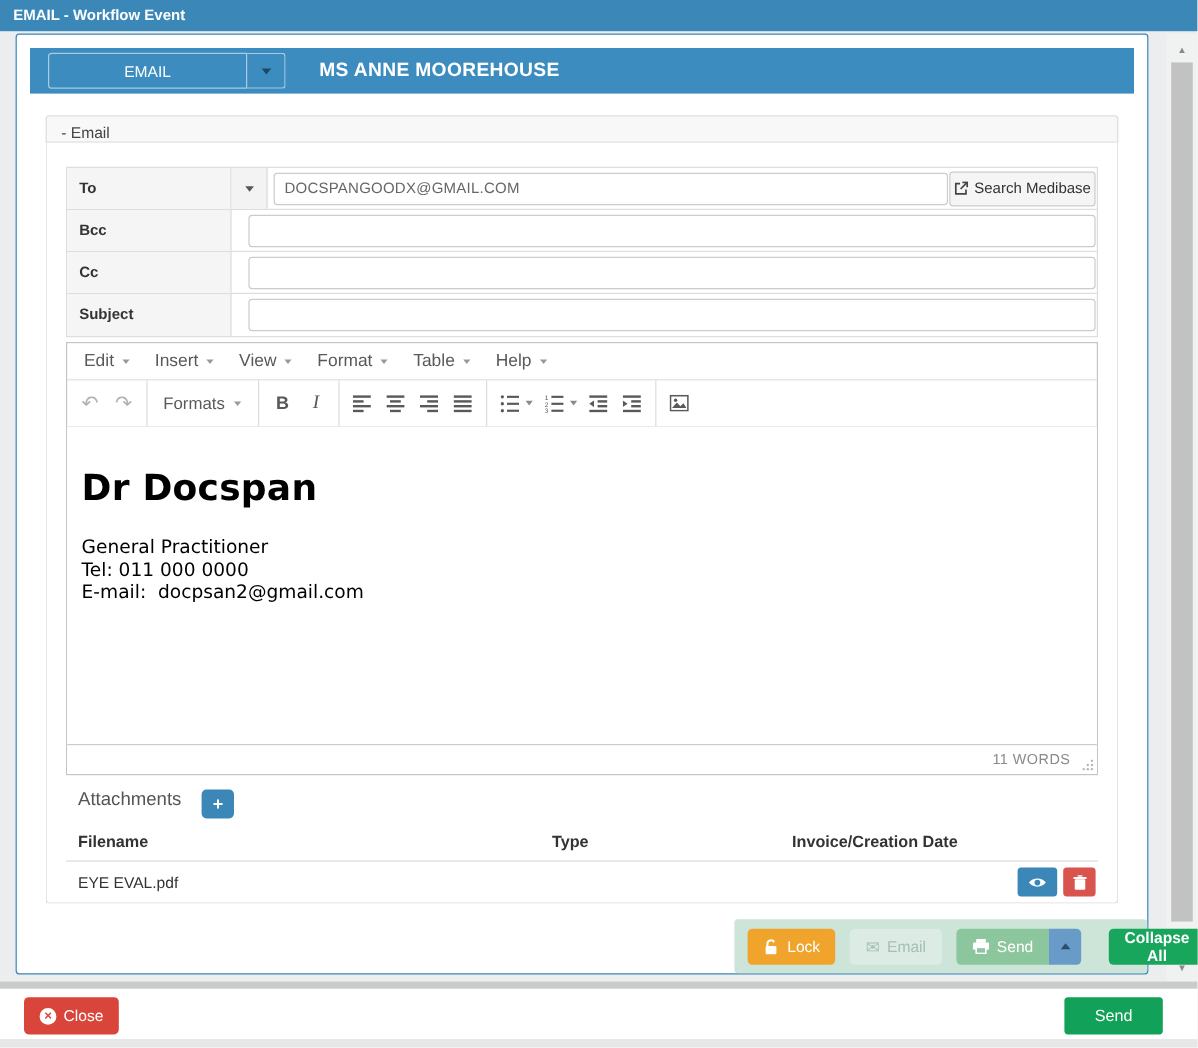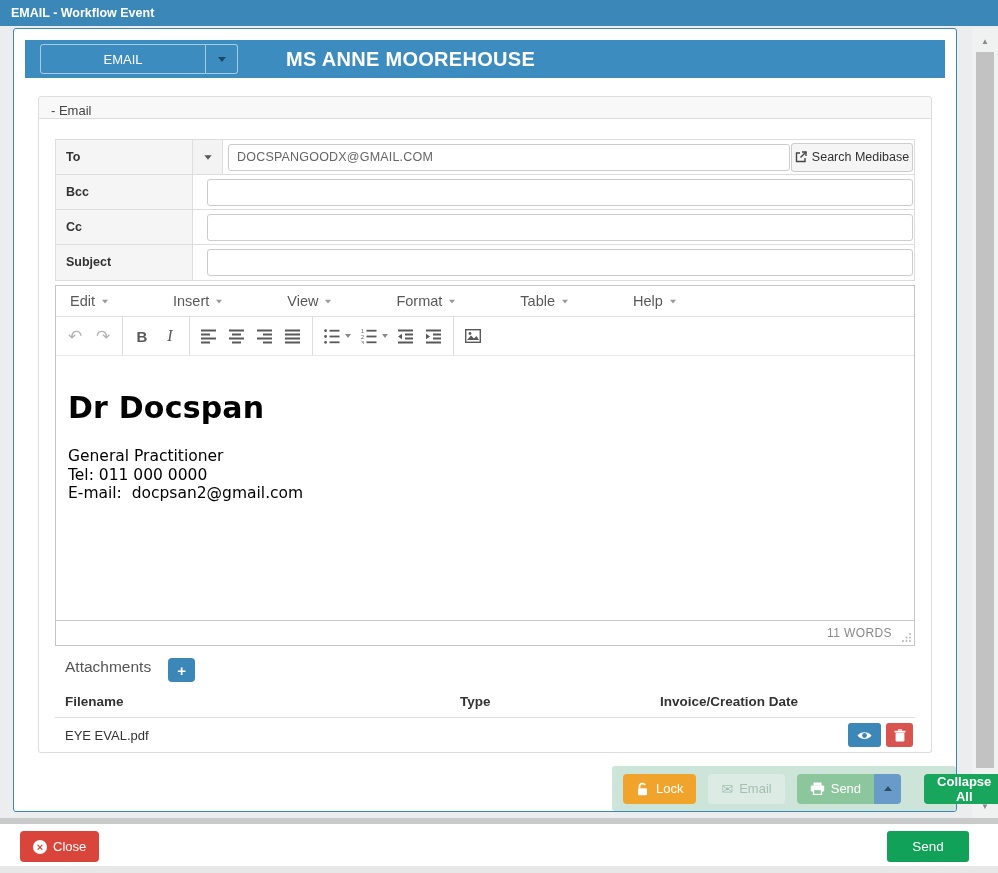--- a/index.html
+++ b/index.html
@@ -44,21 +44,21 @@
     border:1px solid rgba(255,255,255,.55); border-left:none; border-radius:0 3px 3px 0;
     display:flex; align-items:center; justify-content:center;
   }
   .caret-down { display:inline-block; width:0; height:0;
     border-left:4.5px solid transparent; border-right:4.5px solid transparent;
     border-top:5px solid currentColor; }
   .caret-up { display:inline-block; width:0; height:0;
     border-left:4.5px solid transparent; border-right:4.5px solid transparent;
     border-bottom:5.5px solid currentColor; }
   .email-split-caret .caret-down { color:#1d4964; }
-  .patient-title { margin-left:48px; color:#fff; font-weight:bold; font-size:20px; letter-spacing:.3px; }
+  .patient-title { margin-left:28px; color:#fff; font-weight:bold; font-size:16px; letter-spacing:.3px; }
   
   .section { margin:18px 13px 0 13px; }
   .sec-header {
     height:23px; line-height:27px; background:#f8f8f8;
     border:1px solid #ddd; border-radius:3px 3px 0 0;
     font-size:13px; color:#444; padding-left:12px; cursor:pointer;
   }
   .sec-body {
     border:1px solid #ddd; border-top:none; border-radius:0 0 3px 3px;
     background:#fff; height:634px; padding:20px 16px 0 16px;
@@ -85,21 +85,21 @@
   }
   .to-input { margin-left:5px; }
   .search-btn {
     width:122px; height:29px; margin-left:1px; flex-shrink:0;
     background:#f5f5f5; border:1px solid #ccc; border-radius:3px;
     font-size:12.5px; color:#333;
     display:flex; align-items:center; justify-content:center; gap:5px; cursor:pointer;
   }
   
   .editor { margin-top:4px; border:1px solid #c5c5c5; }
-  .menubar { height:31px; display:flex; align-items:center; padding:0 4px; border-bottom:1px solid #e0e0e0;gap:44px; }
+  .menubar { height:31px; display:flex; align-items:center; padding:0 4px; border-bottom:1px solid #e0e0e0; }
   .menu-item { padding:0 10px; font-size:14.5px; color:#595959; display:flex; align-items:center; gap:6px; cursor:pointer; height:100%; }
   .menu-item .caret-down { transform:scale(.75); color:#999; }
   .tbar { height:39px; display:flex; align-items:stretch; border-bottom:1px solid #e9e9e9; }
   .tgroup { display:flex; align-items:center; padding:0 5px; border-right:1px solid #dcdcdc; }
   .tgroup:last-child { border-right:none; }
   .tbtn {
     min-width:28px; height:28px; display:flex; align-items:center; justify-content:center;
     border-radius:3px; cursor:pointer; color:#595959;
   }
   .tbtn.disabled { color:#b3b3b3; cursor:default; }
@@ -268,20 +268,26 @@
             </div>
           <div class="menu-item">
               <span>Help</span>
               <span class="caret-down"></span>
             </div>
         </div>
         <div class="tbar">
           <div class="tgroup">
             <div class="tbtn arrow disabled">↶</div>
             <div class="tbtn arrow disabled">↷</div>
+          </div>
+          <div class="tgroup">
+            <div class="formats-btn">
+              <span>Formats</span>
+              <span class="caret-down"></span>
+            </div>
           </div>
           <div class="tgroup">
             <div class="tbtn bold-glyph">B</div>
             <div class="tbtn italic-glyph">I</div>
           </div>
           <div class="tgroup">
             <div class="tbtn">
               <svg width="16" height="15" viewBox="0 0 16 15">
                   <g fill="#595959">
                     <rect y="0.5" width="15" height="2"></rect>

